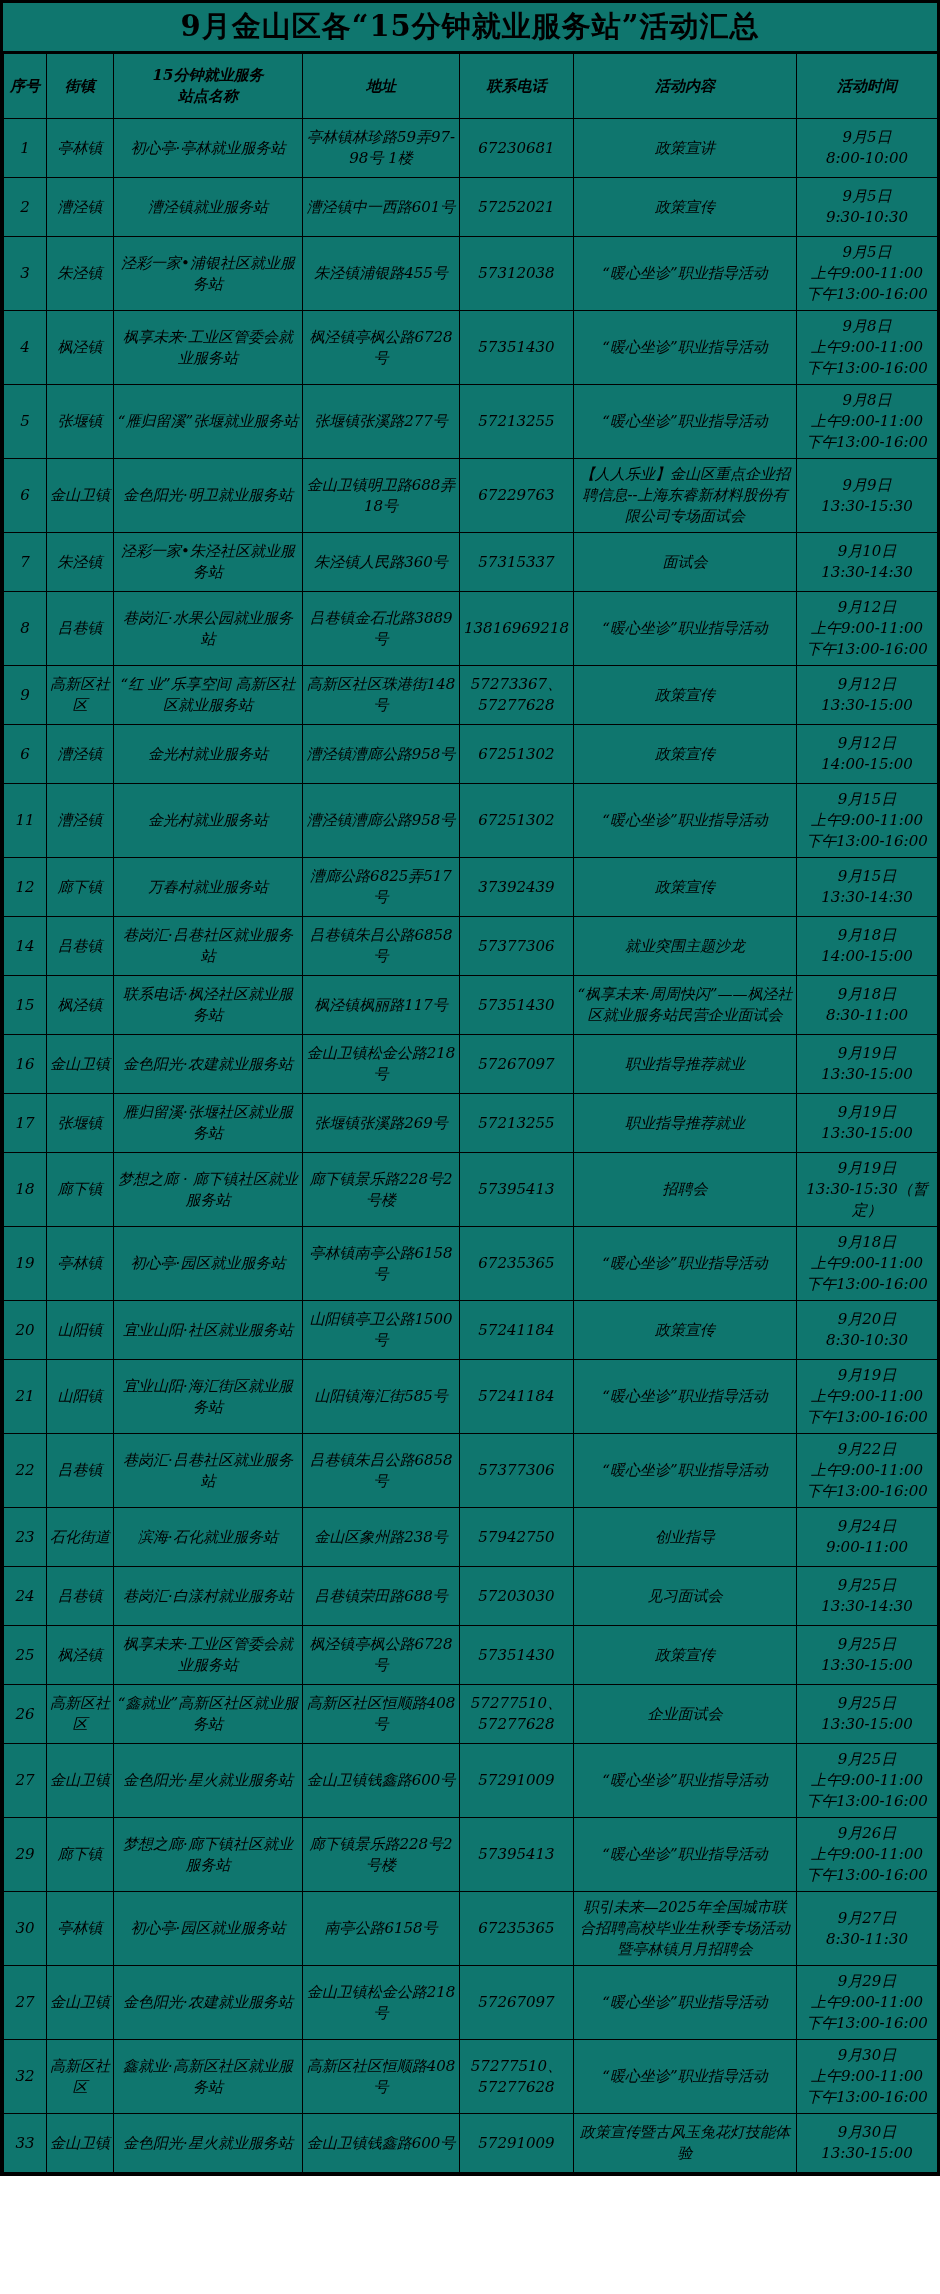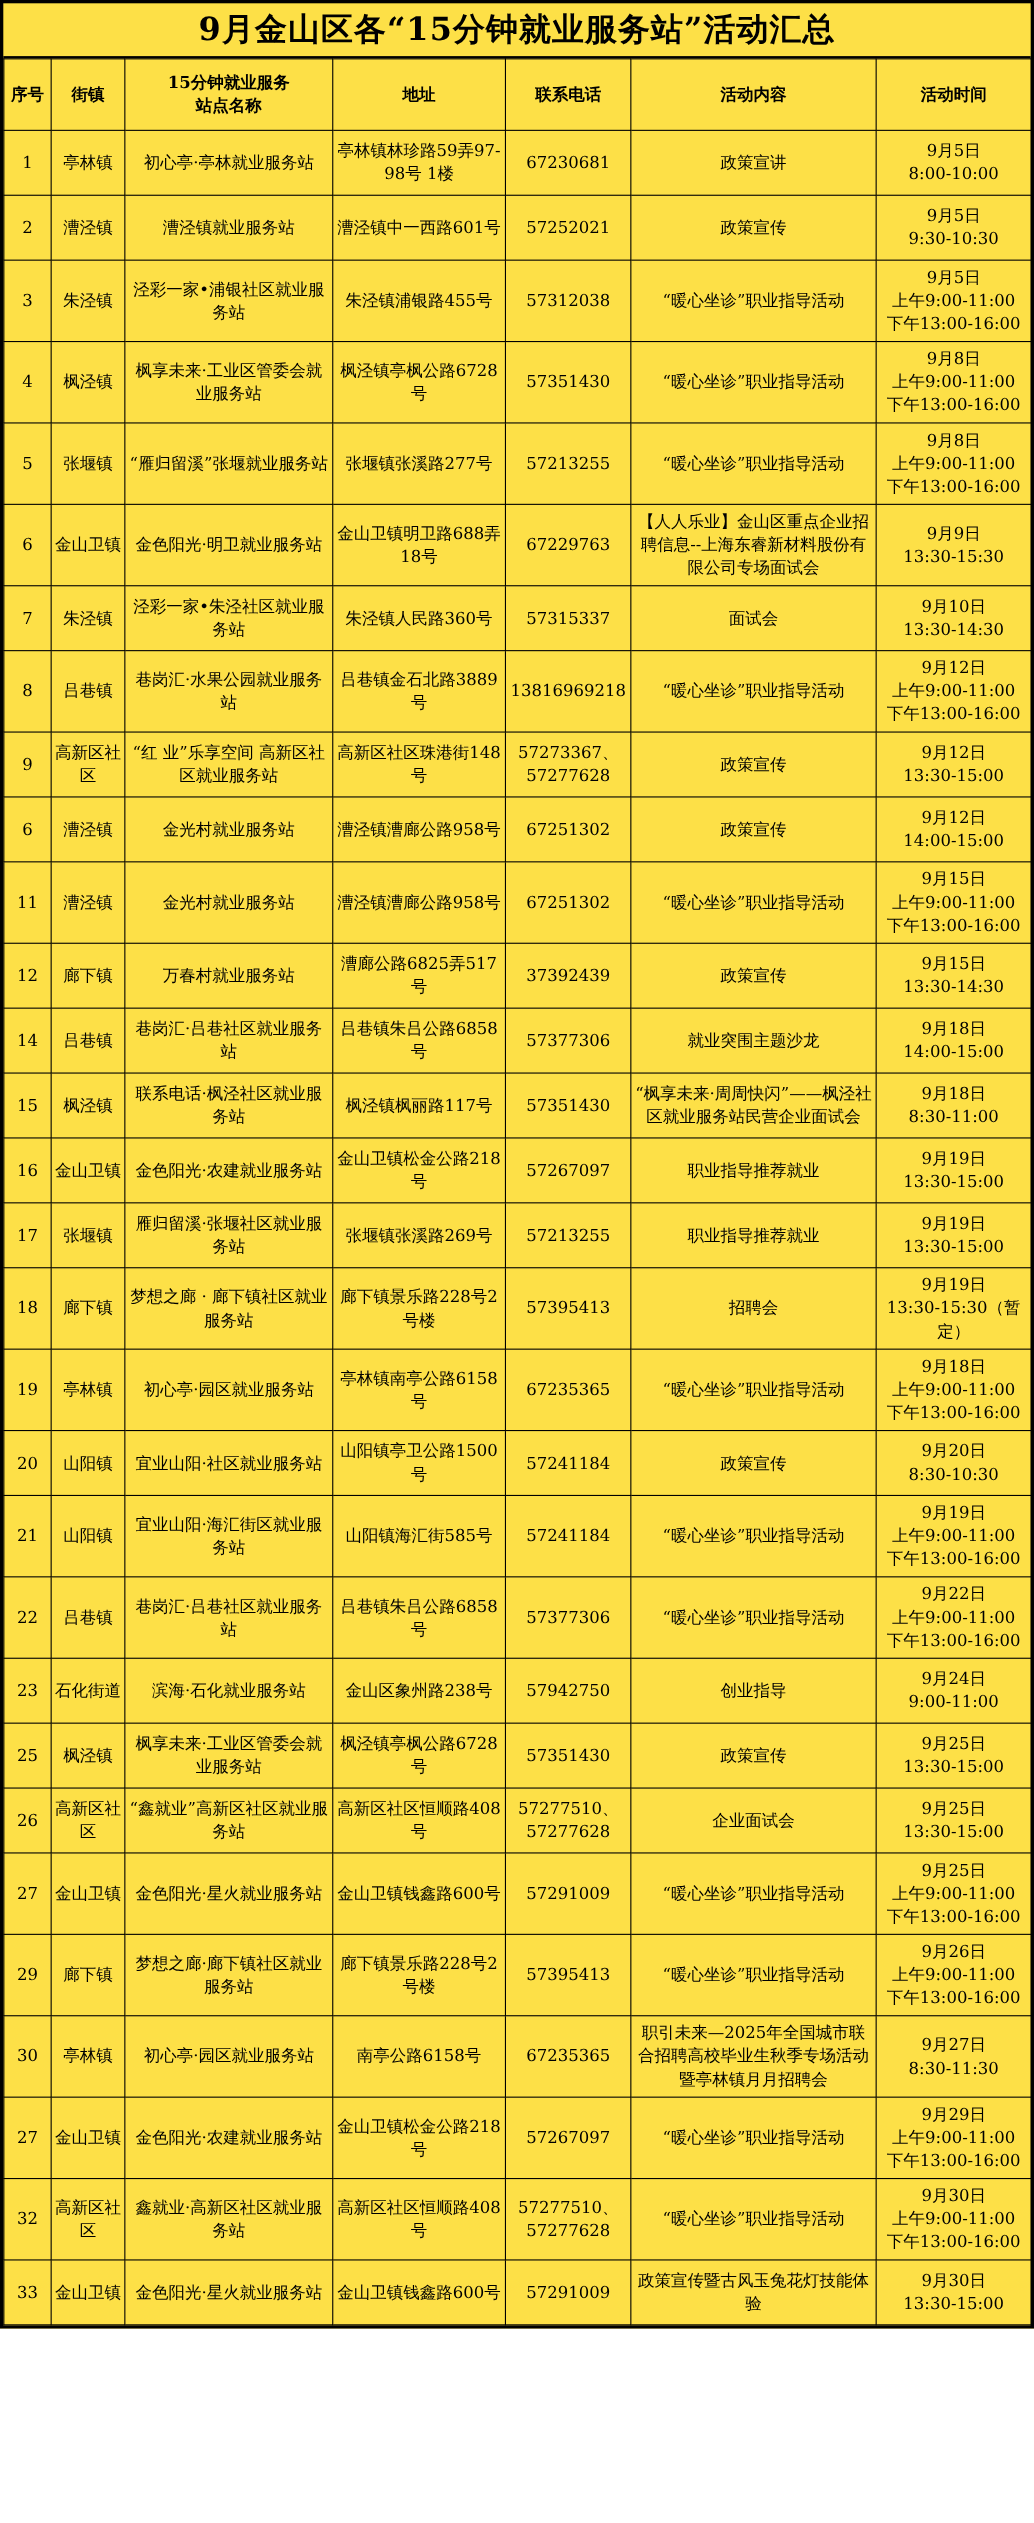--- a/index.html
+++ b/index.html
@@ -6,38 +6,39 @@
     margin: 0;
     padding: 0;
     background: #ffffff;
     font-family: "DejaVu Serif", "Liberation Serif", serif;
     color: #000000;
   }
   .sheet {
     width: 940px;
     box-sizing: border-box;
     border: 3px solid #000000;
-    background: #fde047;
+    background: #0f766e;
   }
   .title-bar {
     box-sizing: border-box;
     height: 50px;
     display: flex;
     align-items: center;
     justify-content: center;
     font-size: 29px;
     font-weight: bold;
     letter-spacing: 1px;
     border-bottom: 2px solid #000000;
     white-space: nowrap;
   }
   table {
     width: 100%;
     border-collapse: collapse;
     table-layout: fixed;
+    font-style: italic;
   }
   col.c-index   { width: 43px; }
   col.c-town    { width: 67px; }
   col.c-station { width: 189px; }
   col.c-address { width: 157px; }
   col.c-phone   { width: 114px; }
   col.c-activity{ width: 223px; }
   col.c-time    { width: 141px; }
   th, td {
     border: 1px solid #000000;
@@ -313,20 +314,30 @@
           <td>23</td>
           <td>石化街道</td>
           <td>滨海·石化就业服务站</td>
           <td>金山区象州路238号</td>
           <td>57942750</td>
           <td>创业指导</td>
           <td>9月24日
 9:00-11:00</td>
         </tr>
         <tr>
+          <td>24</td>
+          <td>吕巷镇</td>
+          <td>巷岗汇·白漾村就业服务站</td>
+          <td>吕巷镇荣田路688号</td>
+          <td>57203030</td>
+          <td>见习面试会</td>
+          <td>9月25日
+13:30-14:30</td>
+        </tr>
+        <tr>
           <td>25</td>
           <td>枫泾镇</td>
           <td>枫享未来·工业区管委会就业服务站</td>
           <td>枫泾镇亭枫公路6728号</td>
           <td>57351430</td>
           <td>政策宣传</td>
           <td>9月25日
 13:30-15:00</td>
         </tr>
         <tr>

